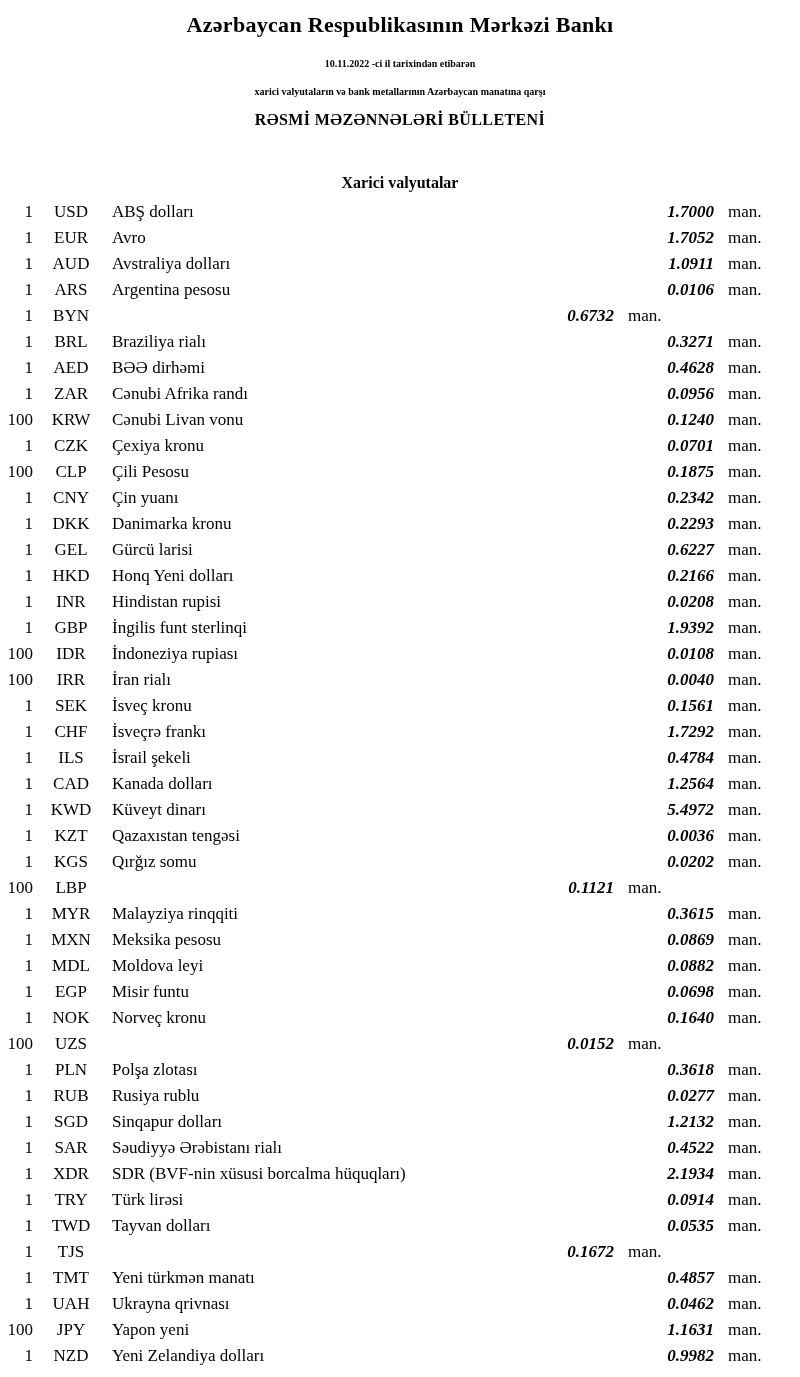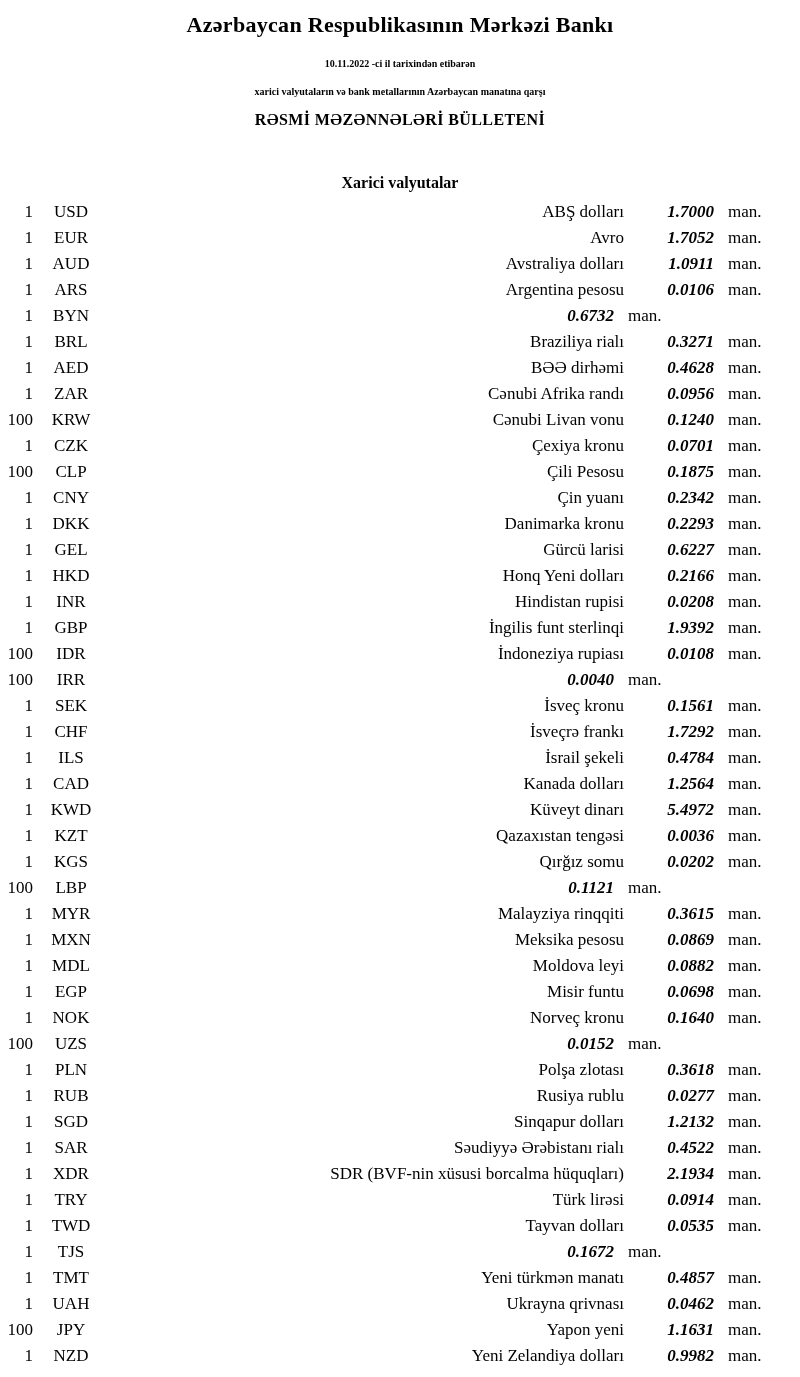--- a/index.html
+++ b/index.html
@@ -35,21 +35,21 @@
   .rate-row {
     display: grid;
     grid-template-columns: 33px 76px 1fr 100px 76px;
     height: 26px;
     line-height: 26px;
     font-size: 17px;
     white-space: nowrap;
   }
   .cell-qty  { text-align: right; }
   .cell-code { text-align: center; }
-  .cell-name { padding-left: 3px; text-align: right; }
+  .cell-name { padding-left: 3px; text-align: left; }
   .cell-rate { text-align: right; font-weight: bold; font-style: italic; padding-right: 10px; }
   .cell-unit { padding-left: 4px; text-align: left; }
 </style>
 </head>
 <body>
 
 <div class="header">
   <div class="doc-title">Azərbaycan Respublikasının Mərkəzi Bankı</div>
   <div class="doc-sub">10.11.2022 -ci il tarixindən etibarən</div>
   <div class="doc-sub">xarici valyutaların və bank metallarının Azərbaycan manatına qarşı</div>
@@ -198,20 +198,21 @@
     <span class="cell-qty">100</span>
     <span class="cell-code">IDR</span>
     <span class="cell-name">İndoneziya rupiası</span>
     <span class="cell-rate">0.0108</span>
     <span class="cell-unit">man.</span>
   </div>
 
   <div class="rate-row">
     <span class="cell-qty">100</span>
     <span class="cell-code">IRR</span>
+    <span class="cell-name">İran rialı</span>
     <span class="cell-rate">0.0040</span>
     <span class="cell-unit">man.</span>
   </div>
 
   <div class="rate-row">
     <span class="cell-qty">1</span>
     <span class="cell-code">SEK</span>
     <span class="cell-name">İsveç kronu</span>
     <span class="cell-rate">0.1561</span>
     <span class="cell-unit">man.</span>

